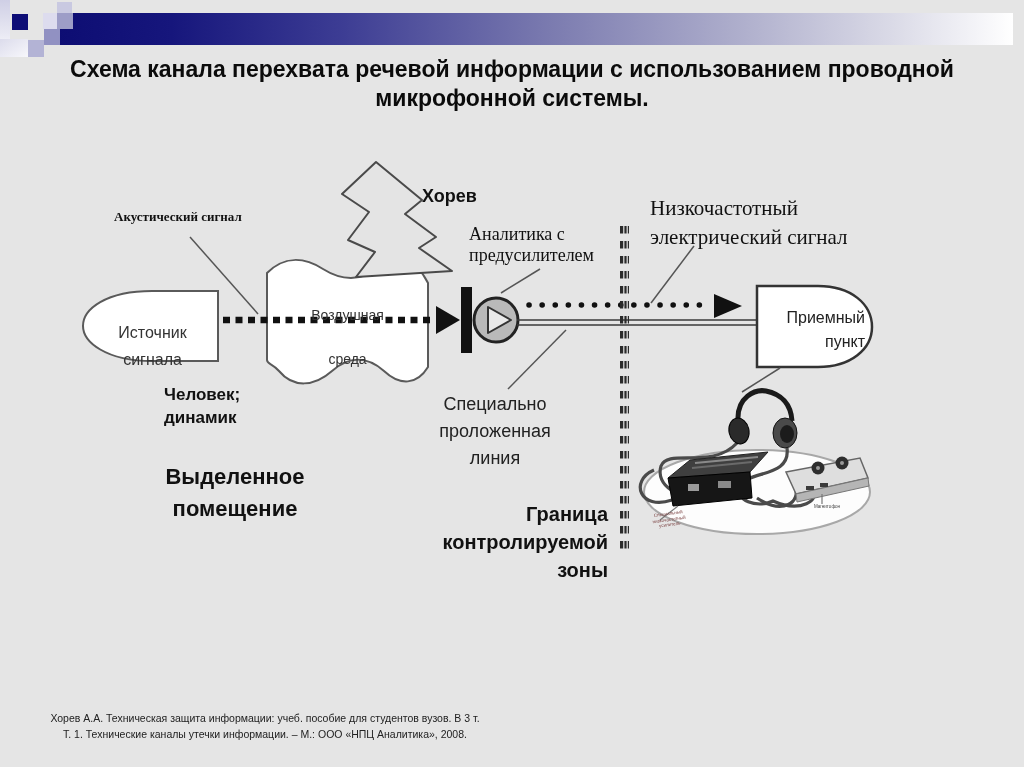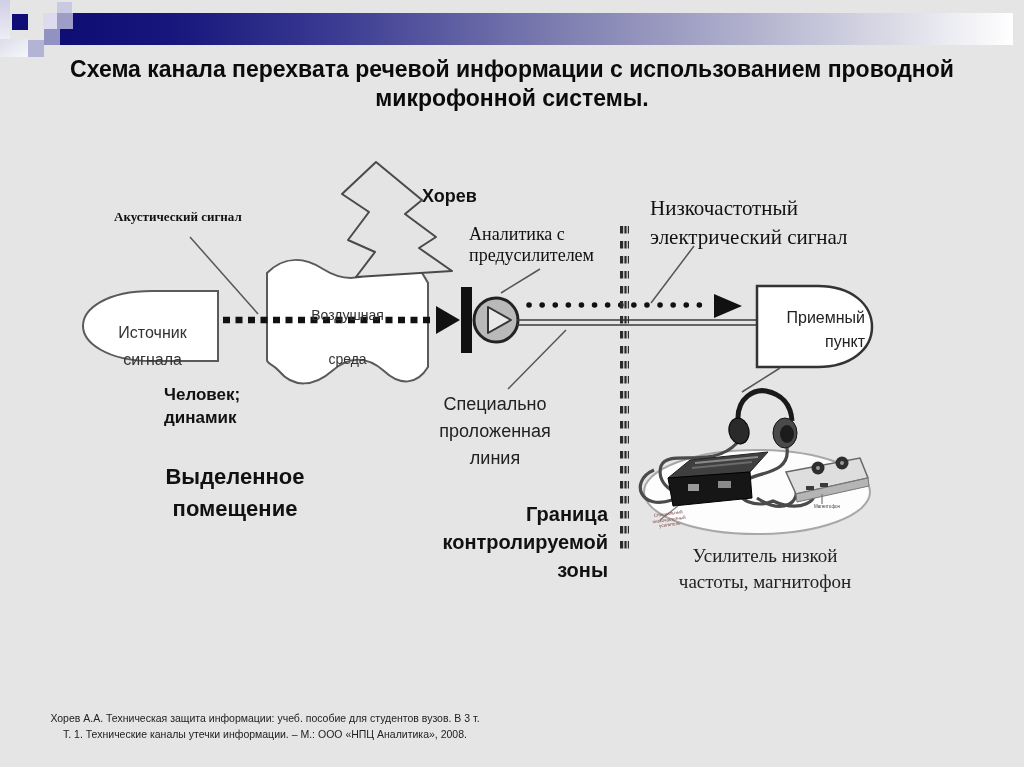--- a/index.html
+++ b/index.html
@@ -194,24 +194,20 @@
     <span>Граница</span>
     <span>контролируемой</span>
     <span>зоны</span>
   </div>
 
   <div class="lbl lbl-receiver">
     <span>Приемный</span>
     <span>пункт</span>
   </div>
 
-  <div class="lbl serif lbl-ampcap">
-    <span>Усилитель низкой</span>
-    <span>частоты, магнитофон</span>
-  </div>
 
   <div class="lbl lbl-tinyamp">
     <span>Специальный</span>
     <span>низкочастотный</span>
     <span>усилитель</span>
   </div>
 
   <div class="lbl lbl-tinyrec">Магнитофон</div>
 
   <div class="footer">

